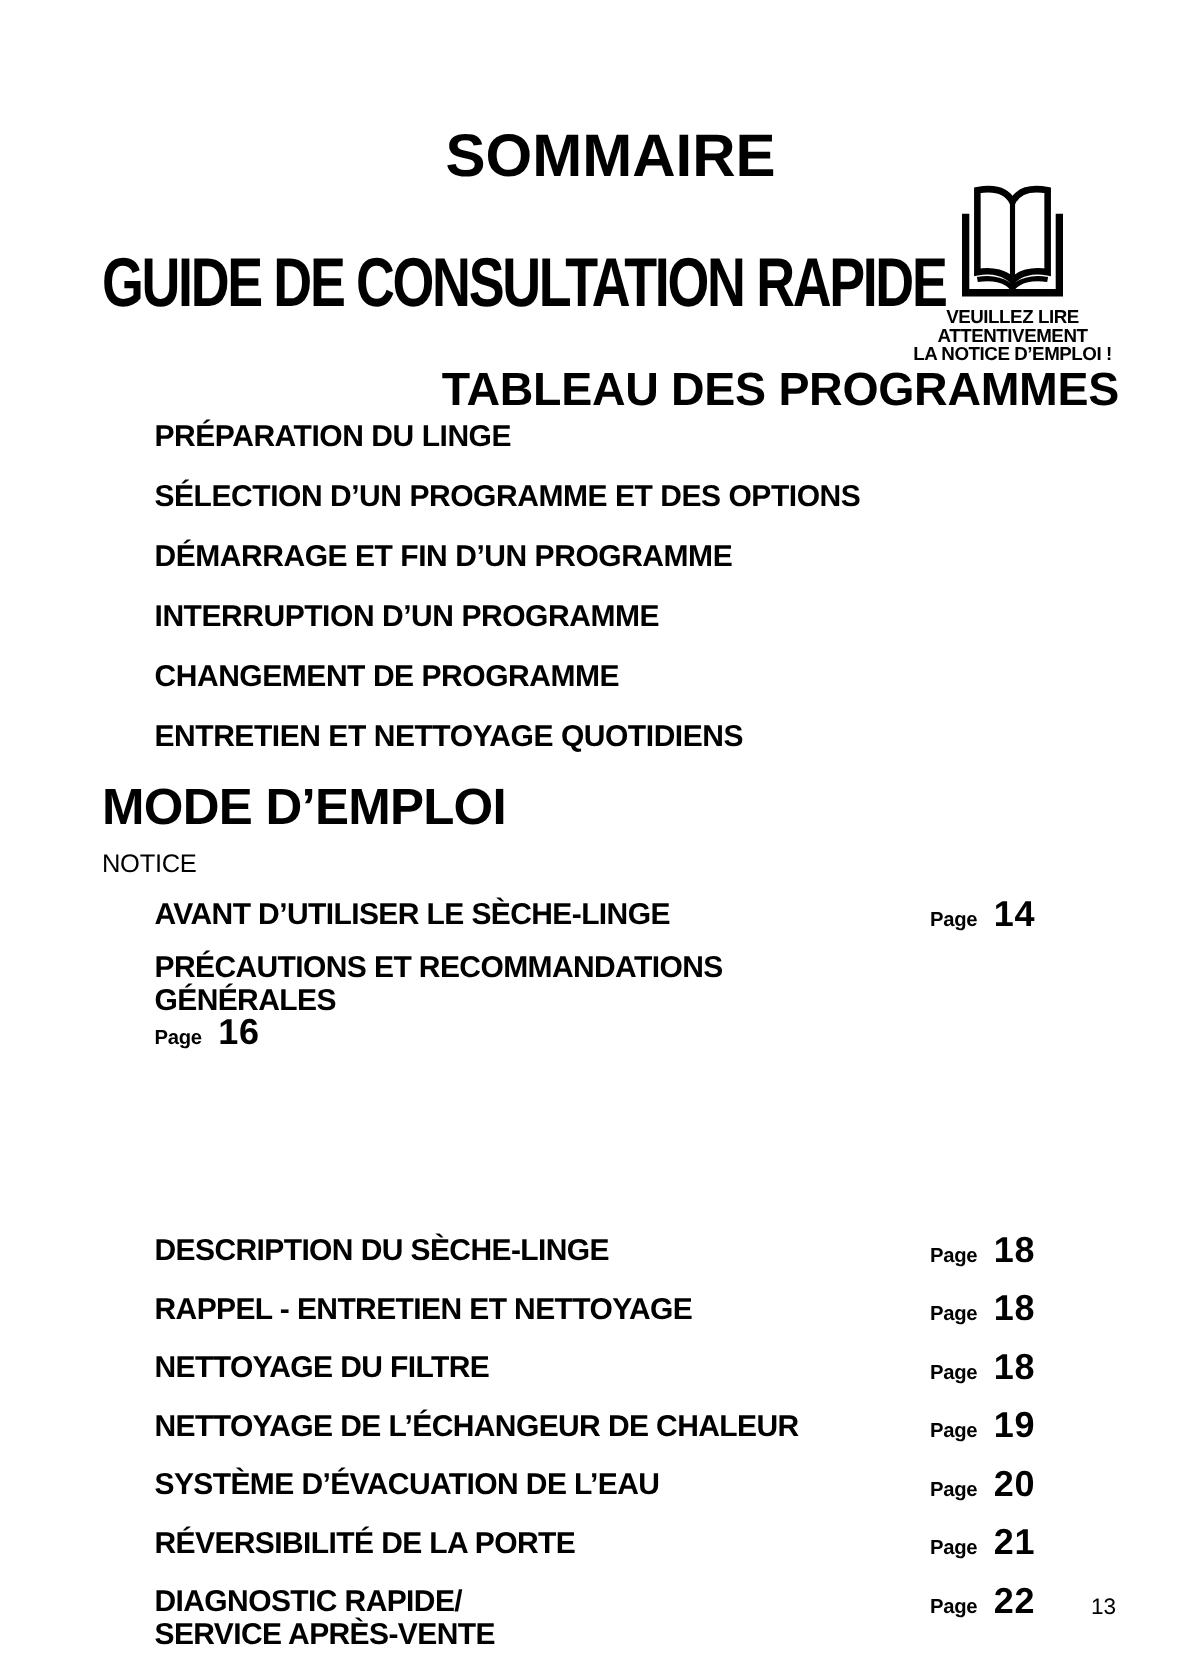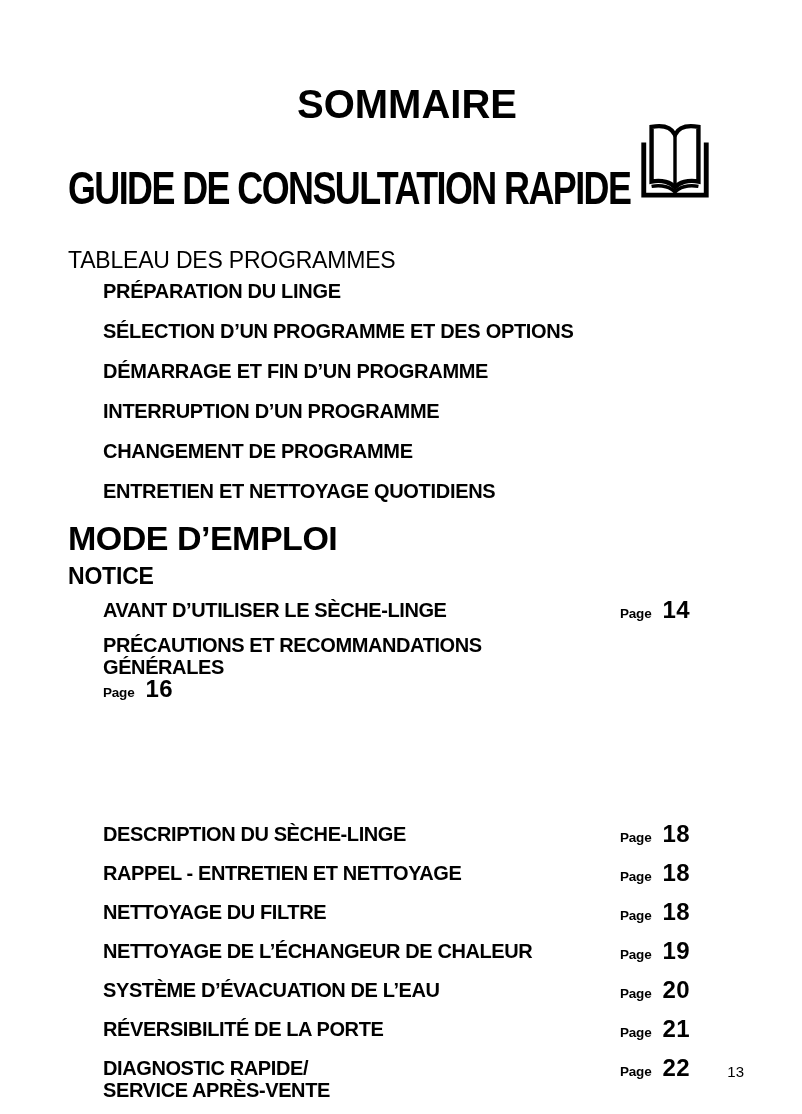--- a/index.html
+++ b/index.html
@@ -30,24 +30,25 @@
     font-size: 46px;
     line-height: 40px;
     font-weight: bold;
     letter-spacing: -2px;
     transform: scaleX(0.78);
     transform-origin: left center;
     white-space: nowrap;
   }
   .programs-heading {
     margin: 40px 0 0 0;
-    font-size: 23px;
+    font-size: 31px;
     line-height: 24px;
-    font-weight: normal;
+    font-weight: bold;
     letter-spacing: -0.2px;
+    text-align: right;
   }
   .qg-list {
     list-style: none;
     margin: 9px 0 0 0;
     padding: 0 0 0 35px;
   }
   .qg-list li {
     font-size: 20px;
     line-height: 21px;
     font-weight: bold;
@@ -56,23 +57,23 @@
   }
   .mode-heading {
     margin: 20px 0 0 0;
     font-size: 34px;
     line-height: 32px;
     font-weight: bold;
     letter-spacing: -0.5px;
   }
   .notice-subheading {
     margin: 11px 0 0 0;
-    font-size: 23px;
+    font-size: 17px;
     line-height: 22px;
-    font-weight: bold;
+    font-weight: normal;
     letter-spacing: -0.2px;
   }
   .entries { margin-top: 12px; }
   .entry-row {
     display: flex;
     margin-bottom: 17px;
   }
   .entry-row.mb-13 { margin-bottom: 13px; }
   .entry-row.mb-19 { margin-bottom: 19px; flex-direction: column; }
   .entry-label {
@@ -132,20 +133,23 @@
 
   <h1 class="page-title">SOMMAIRE</h1>
 
   <div class="icon-block">
     <svg width="88" height="82" viewBox="0 0 90 84" fill="none" stroke="#000000">
       <path d="M13 23 V77 H77 V23" stroke-width="5" fill="none"></path>
       <path d="M45 15 C41 7 32 5 21 7 L21 63 C32 61 41 64 45 69 C49 64 58 61 69 63 L69 7 C58 5 49 7 45 15 Z" fill="#ffffff" stroke-width="4.5"></path>
       <path d="M45 15 V69" stroke-width="3.5"></path>
       <path d="M21 68 C32 66 41 69 45 74 C49 69 58 66 69 68" stroke-width="3.5" fill="none"></path>
     </svg>
+    <div class="icon-caption">VEUILLEZ LIRE
+ATTENTIVEMENT
+LA NOTICE D’EMPLOI !</div>
   </div>
 
   <h2 class="guide-heading">GUIDE DE CONSULTATION RAPIDE</h2>
 
   <h3 class="programs-heading">TABLEAU DES PROGRAMMES</h3>
 
   <ul class="qg-list">
     <li>PRÉPARATION DU LINGE</li>
     <li>SÉLECTION D’UN PROGRAMME ET DES OPTIONS</li>
     <li>DÉMARRAGE ET FIN D’UN PROGRAMME</li>

